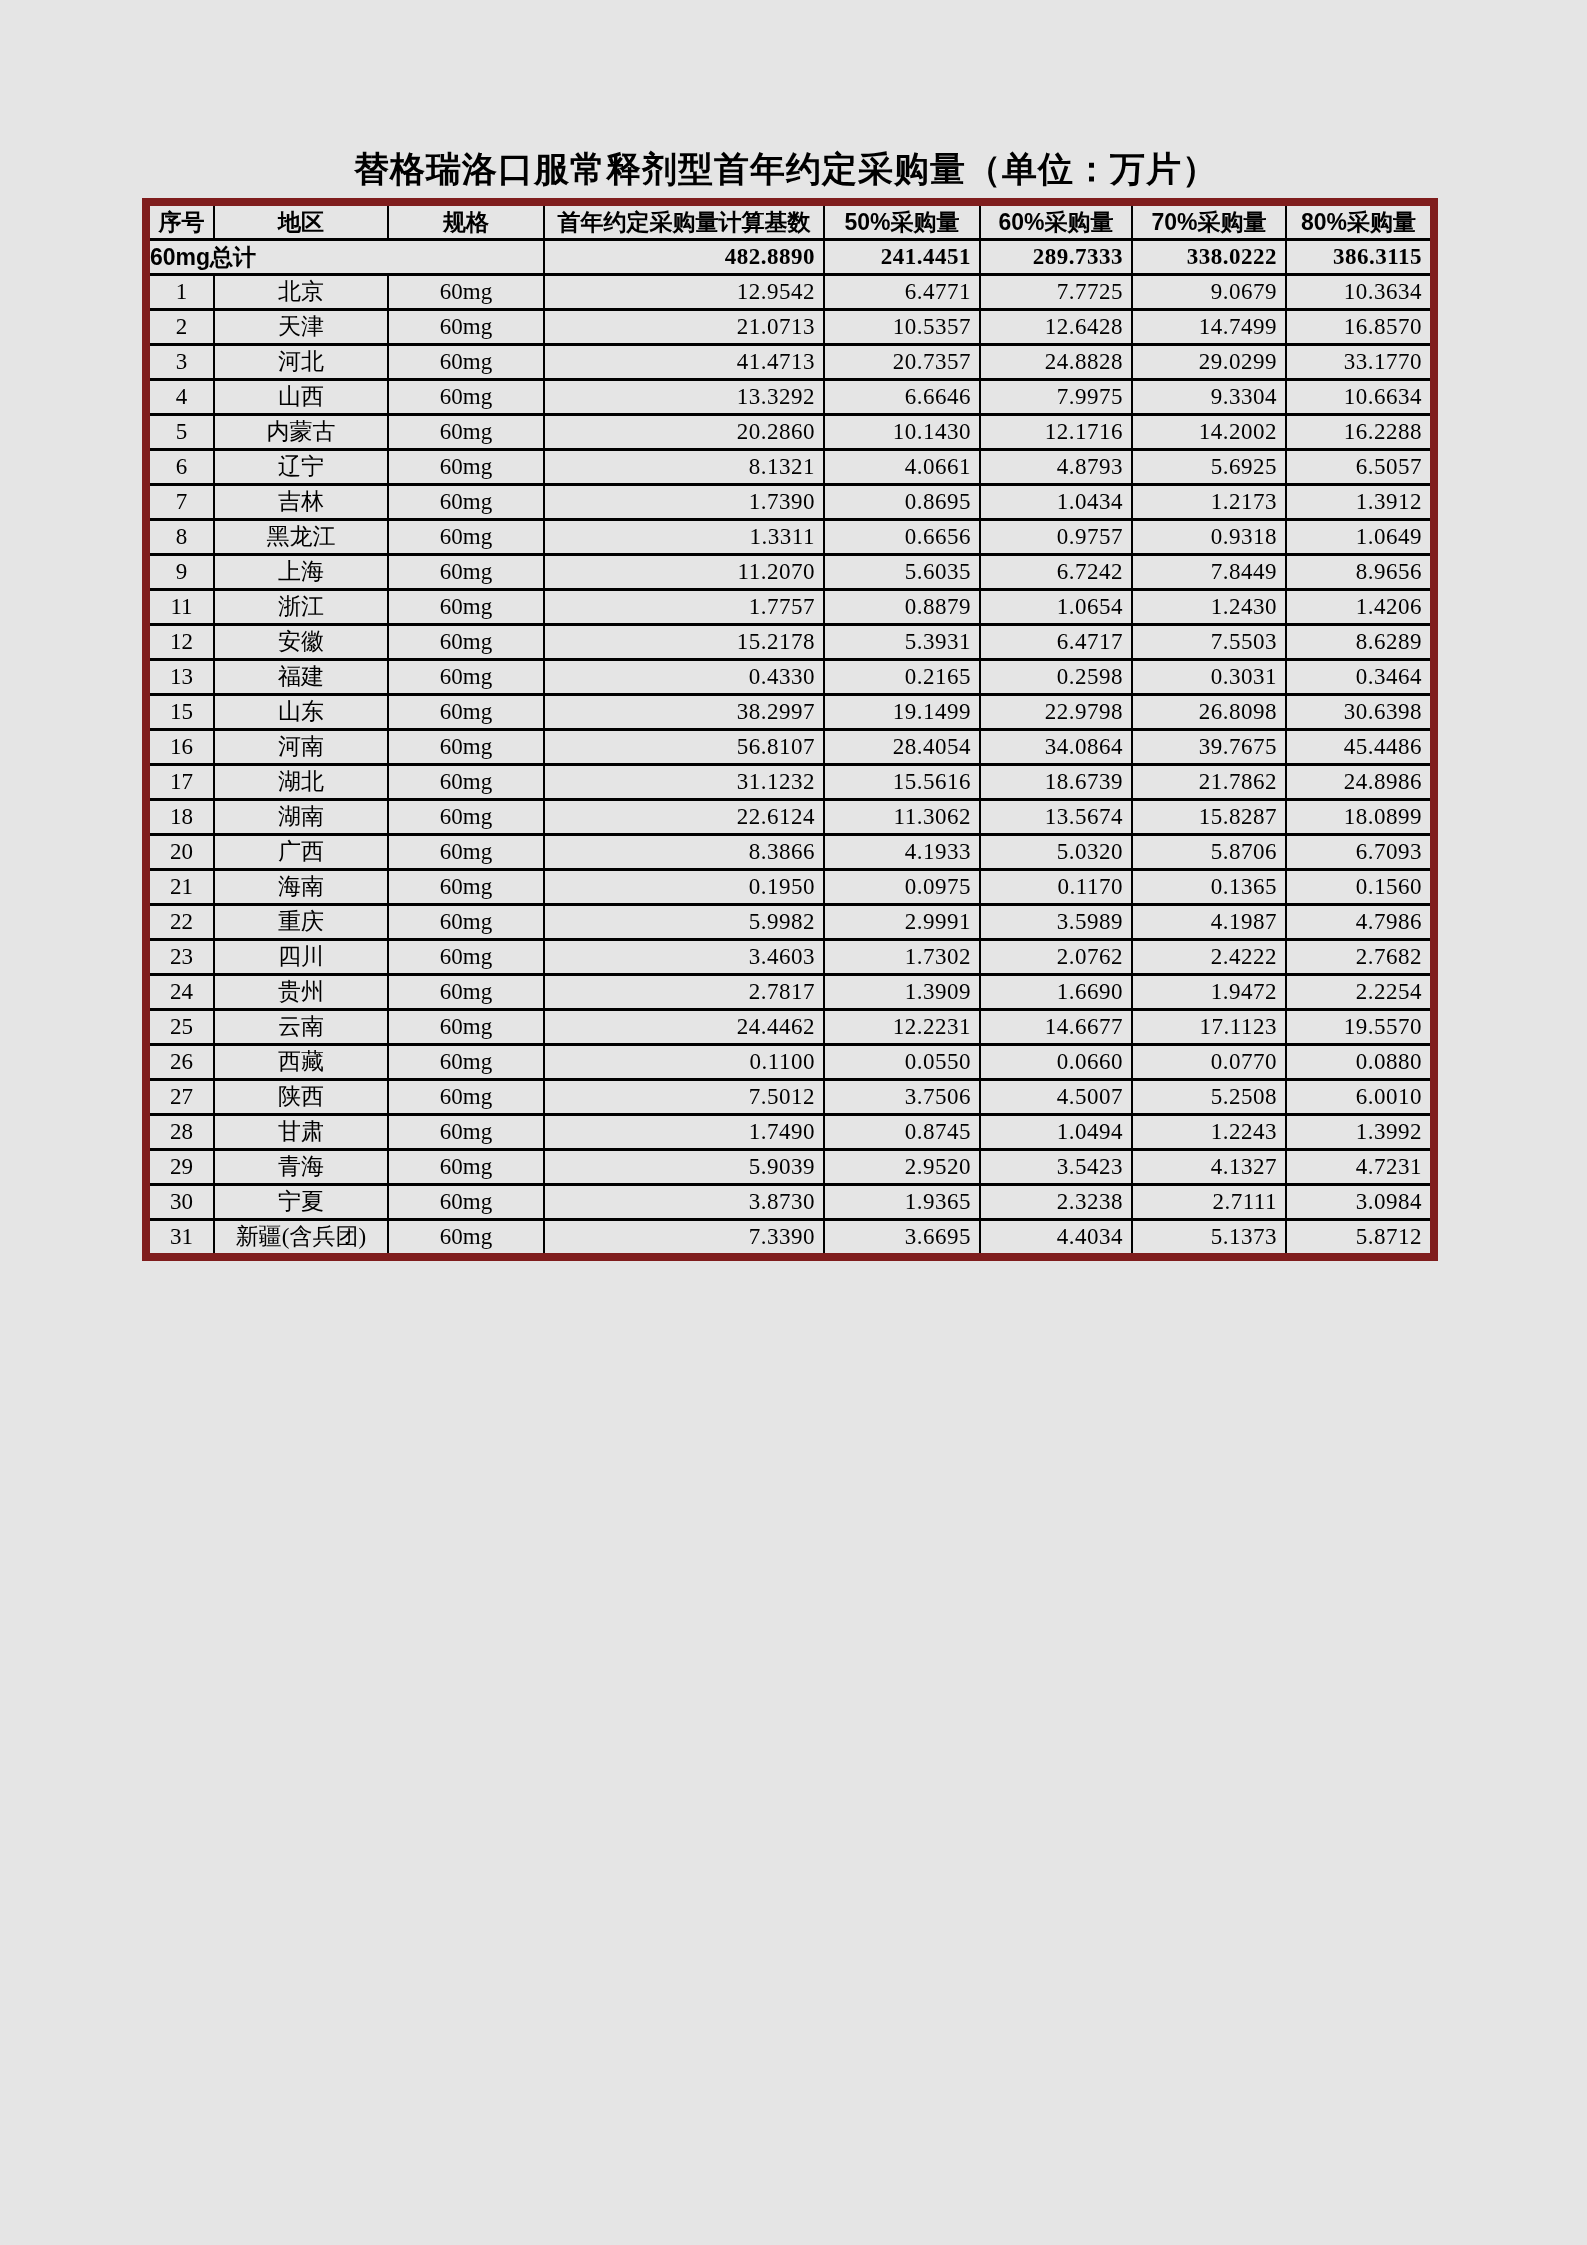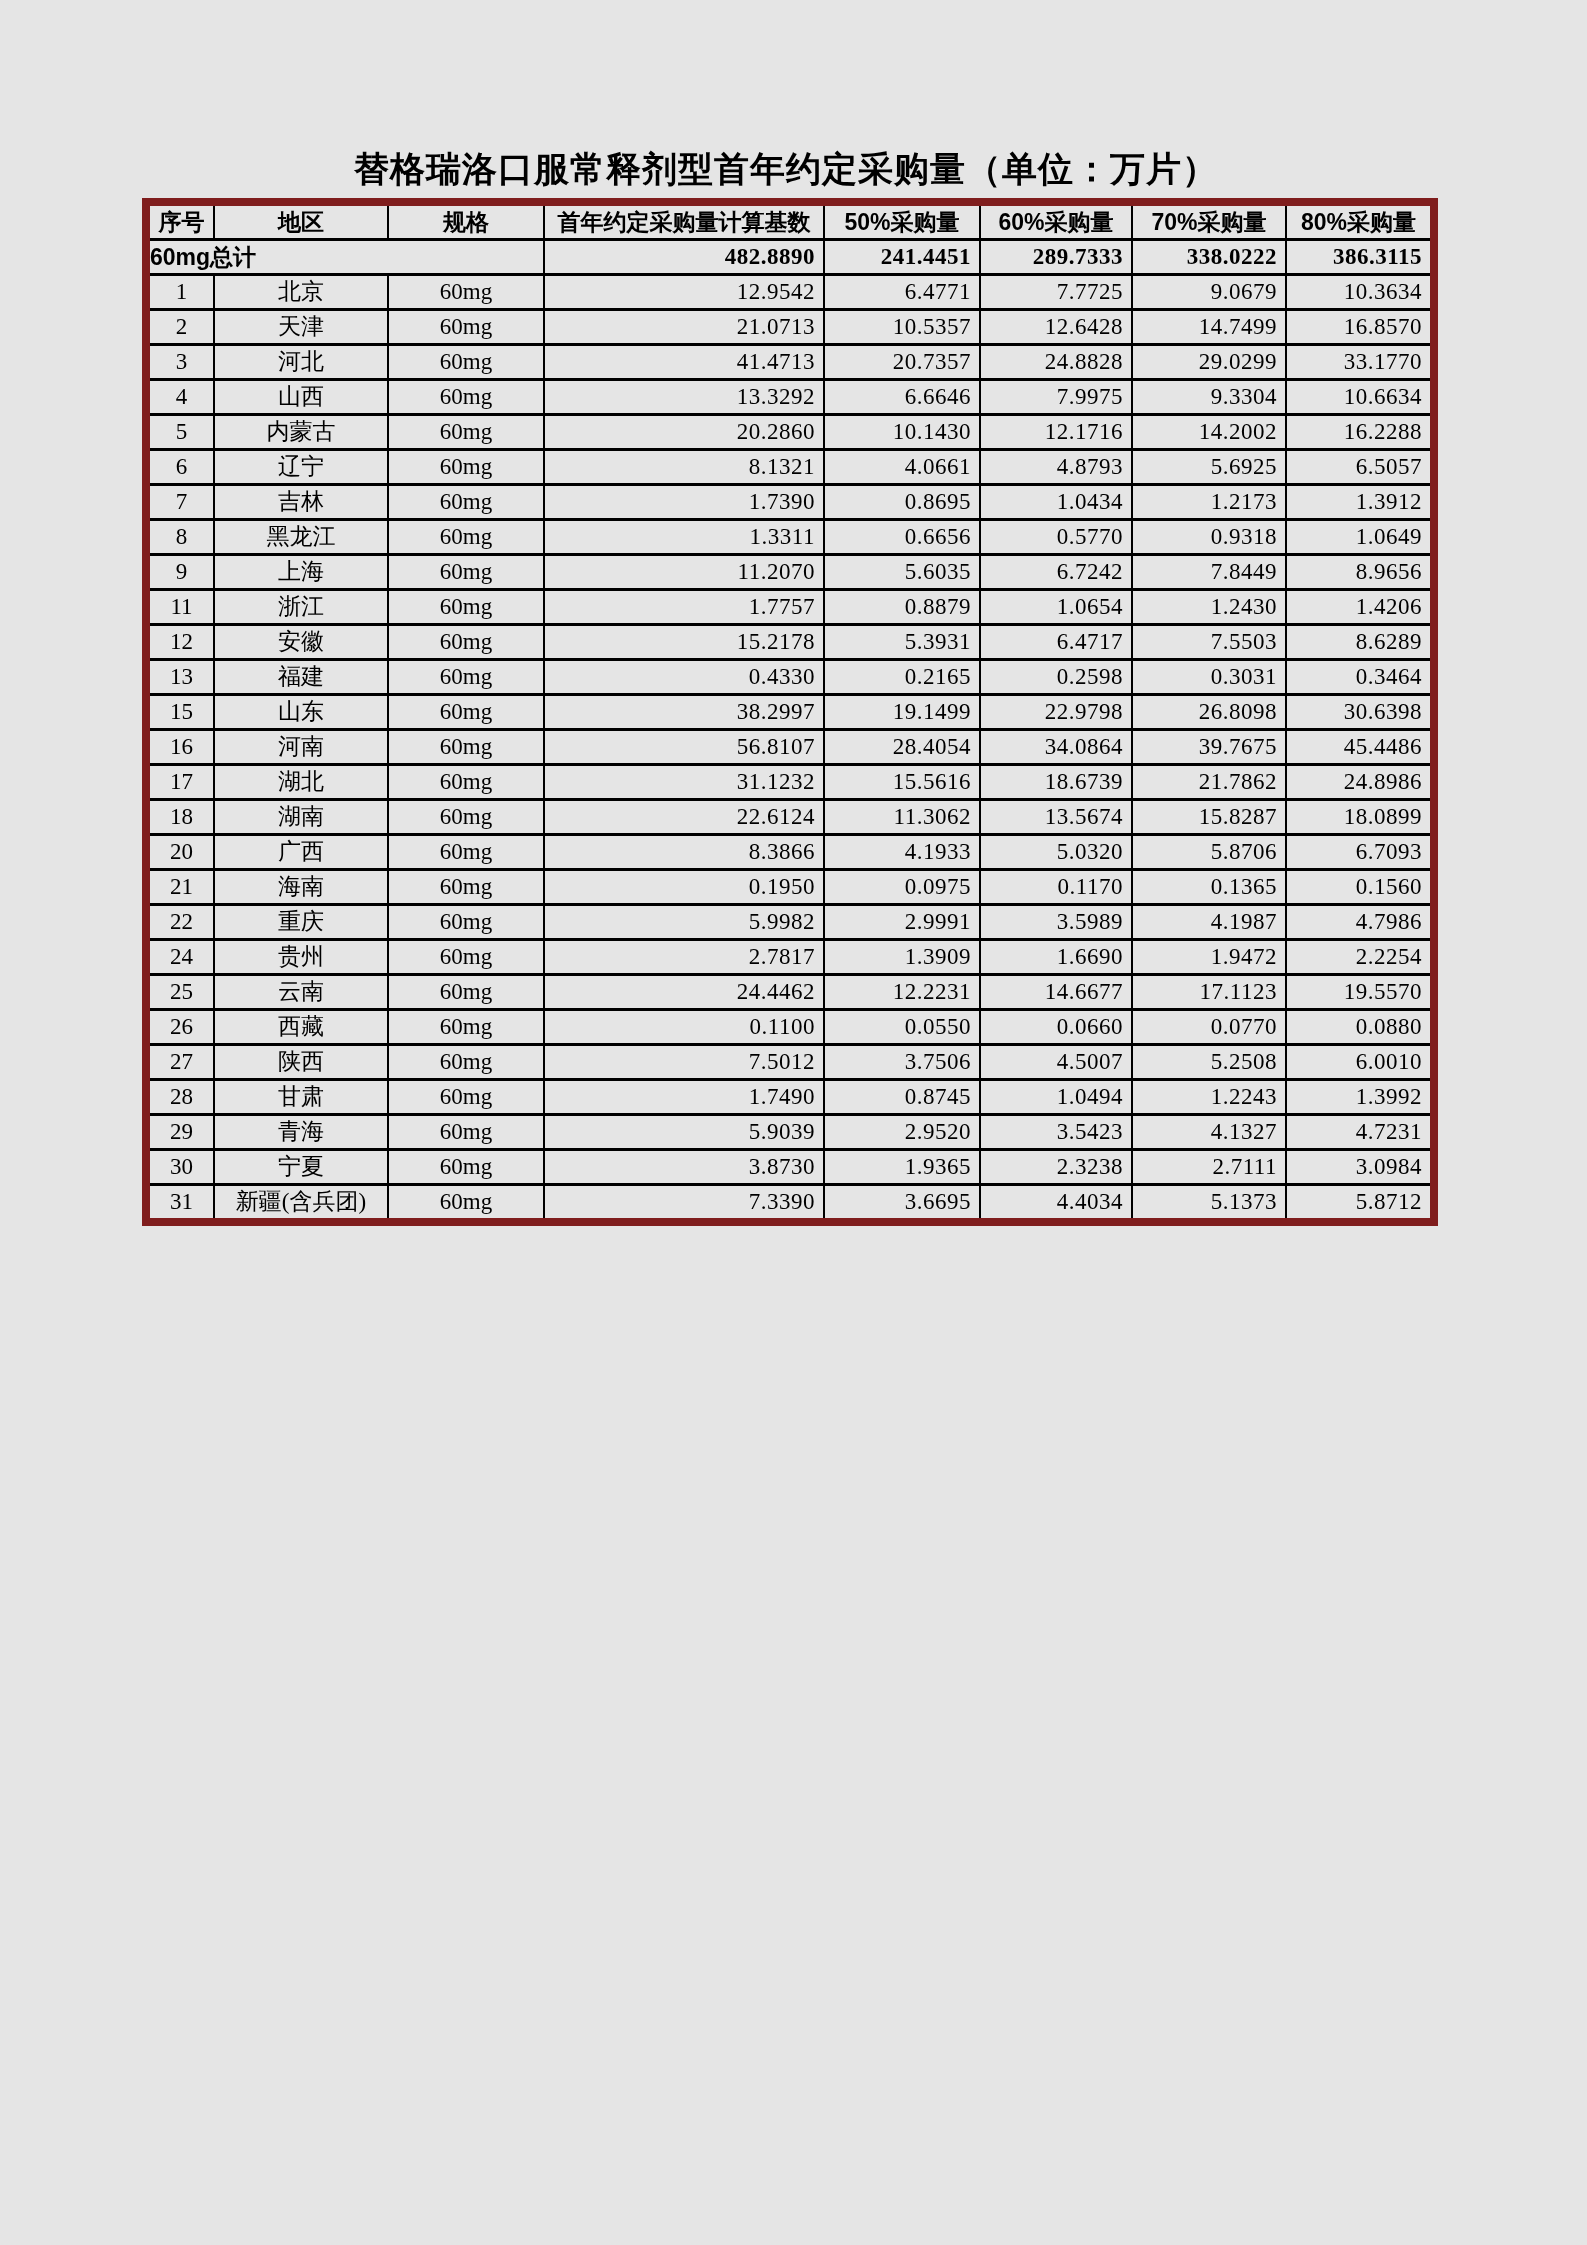--- a/index.html
+++ b/index.html
@@ -167,21 +167,21 @@
     <td class="num">1.0434</td>
     <td class="num">1.2173</td>
     <td class="num">1.3912</td>
   </tr>
         <tr>
     <td class="c">8</td>
     <td class="c">黑龙江</td>
     <td class="c">60mg</td>
     <td class="num">1.3311</td>
     <td class="num">0.6656</td>
-    <td class="num">0.5770</td>
+    <td class="num">0.9757</td>
     <td class="num">0.9318</td>
     <td class="num">1.0649</td>
   </tr>
         <tr>
     <td class="c">9</td>
     <td class="c">上海</td>
     <td class="c">60mg</td>
     <td class="num">11.2070</td>
     <td class="num">5.6035</td>
     <td class="num">6.7242</td>
@@ -282,20 +282,30 @@
     <td class="c">22</td>
     <td class="c">重庆</td>
     <td class="c">60mg</td>
     <td class="num">5.9982</td>
     <td class="num">2.9991</td>
     <td class="num">3.5989</td>
     <td class="num">4.1987</td>
     <td class="num">4.7986</td>
   </tr>
         <tr>
+    <td class="c">23</td>
+    <td class="c">四川</td>
+    <td class="c">60mg</td>
+    <td class="num">3.4603</td>
+    <td class="num">1.7302</td>
+    <td class="num">2.0762</td>
+    <td class="num">2.4222</td>
+    <td class="num">2.7682</td>
+  </tr>
+        <tr>
     <td class="c">24</td>
     <td class="c">贵州</td>
     <td class="c">60mg</td>
     <td class="num">2.7817</td>
     <td class="num">1.3909</td>
     <td class="num">1.6690</td>
     <td class="num">1.9472</td>
     <td class="num">2.2254</td>
   </tr>
         <tr>

